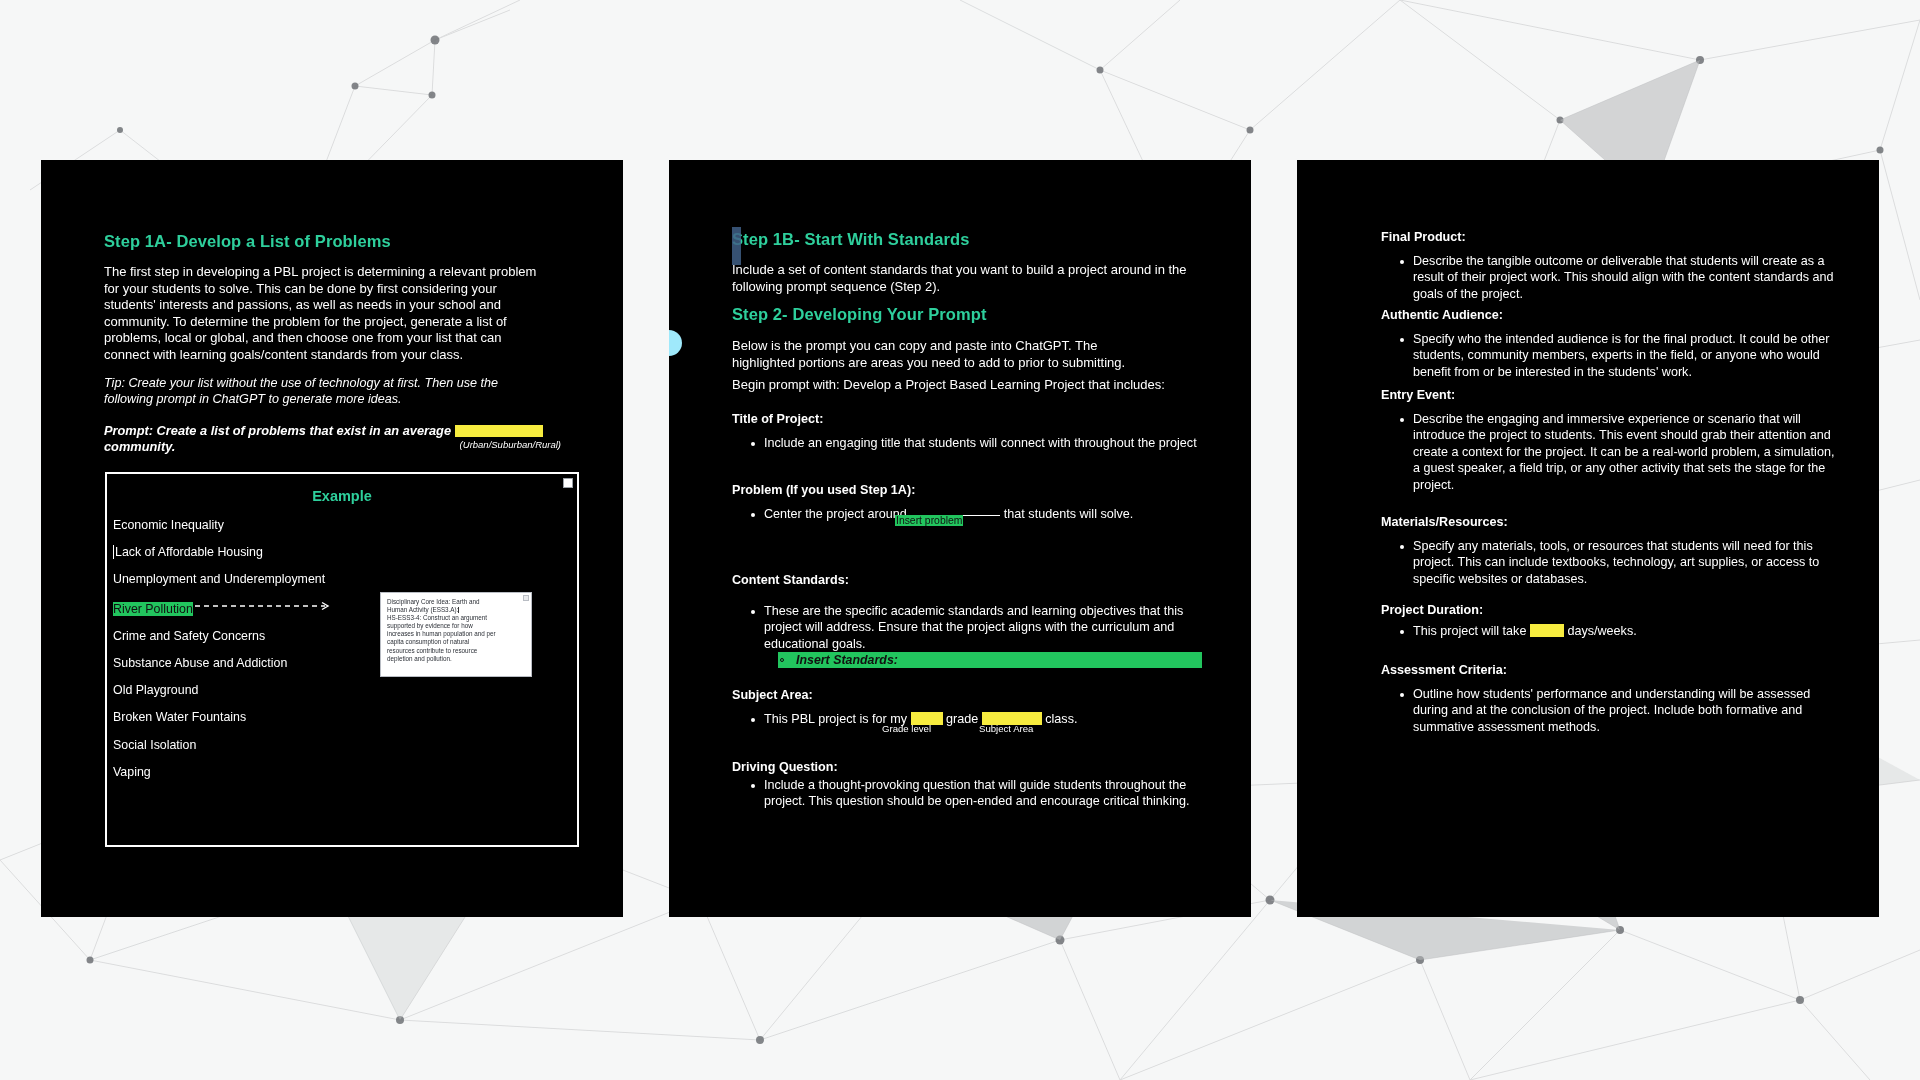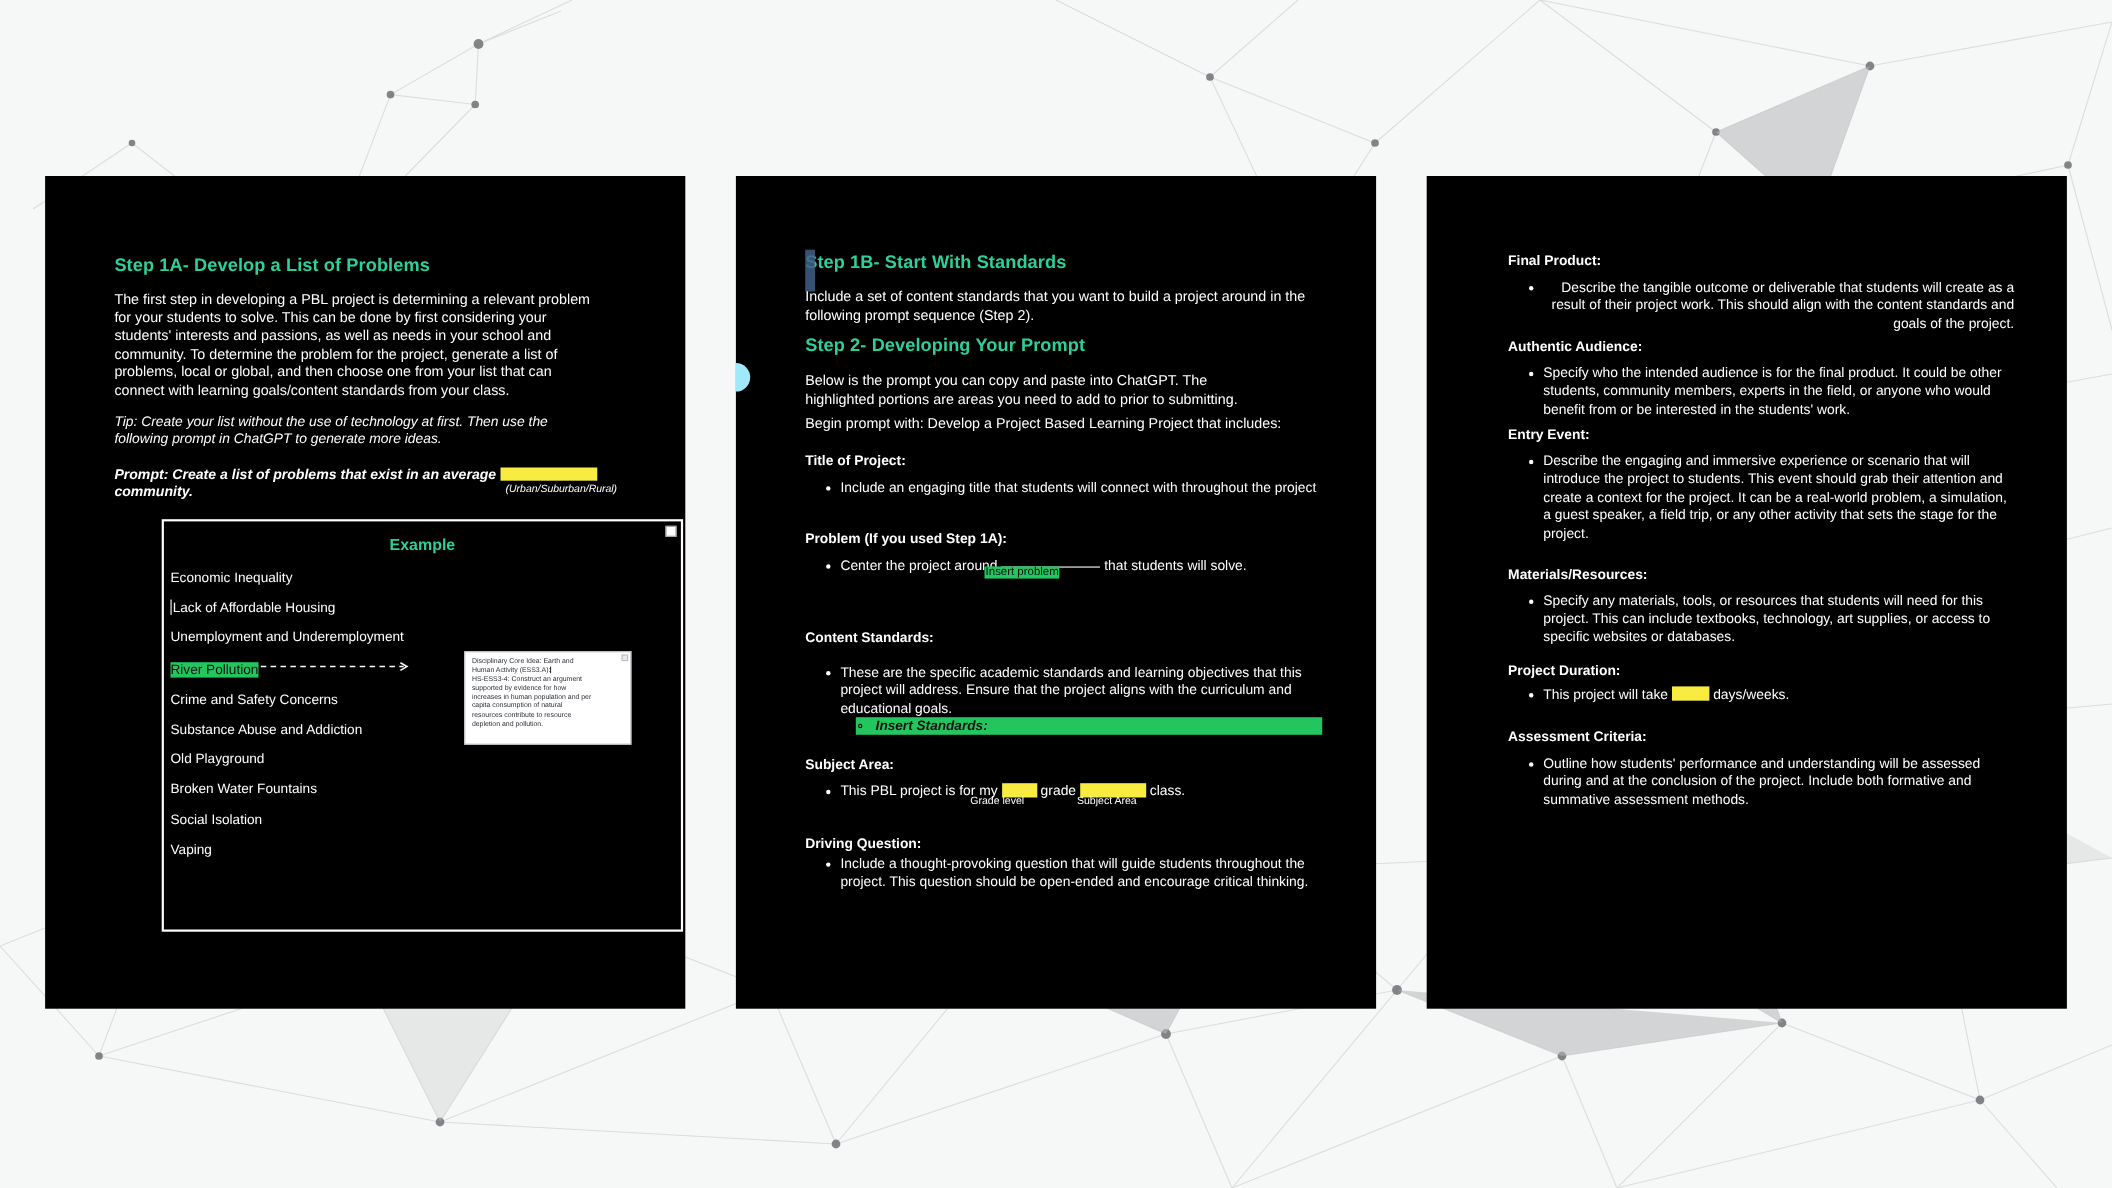--- a/index.html
+++ b/index.html
@@ -23,21 +23,21 @@
     overflow:hidden;
     flex:0 0 auto;
     box-sizing:border-box;
   }
   .slide-inner{
     position:absolute;left:63px;right:58px;top:0;bottom:0;
     color:#fff;
   }
   .s1 .slide-inner{left:63px;right:58px;}
   .s2 .slide-inner{left:63px;right:50px;}
-  .s3 .slide-inner{left:74px;right:50px;}
+  .s3 .slide-inner{left:84px;right:50px;}
 
   h2.sec{
     color:#2ecf9c;
     font-size:16.5px;
     font-weight:bold;
     letter-spacing:.1px;
     margin:0;
   }
   p.body{
     font-size:13px;line-height:16.6px;margin:0;color:#fff;font-weight:400;
@@ -233,21 +233,21 @@
 
       <p class="body" style="position:absolute;top:104px;left:0;width:440px;">The first step in developing a PBL project is determining a relevant problem for your students to solve. This can be done by first considering your students' interests and passions, as well as needs in your school and community. To determine the problem for the project, generate a list of problems, local or global, and then choose one from your list that can connect with learning goals/content standards from your class.</p>
 
       <p class="tip" style="position:absolute;top:215px;left:0;width:420px;">Tip: Create your list without the use of technology at first. Then use the following prompt in ChatGPT to generate more ideas.</p>
 
       <div style="position:absolute;top:263px;left:0;width:455px;">
         <p class="prompt"><span>Prompt: Create a list of problems that exist in an average </span><span class="blank" style="width:88px;height:12px;"></span><br><span>community.</span></p>
         <span class="caption" style="position:absolute;right:-2px;top:16px;">(Urban/Suburban/Rural)</span>
       </div>
 
-      <div class="example-box" style="left:1px;top:312px;width:474px;height:375px;margin-left:42px;">
+      <div class="example-box" style="left:1px;top:312px;width:474px;height:375px;">
         <div class="ex-resize"></div>
         <p class="example-title">Example</p>
         <ul class="ex-list">
           <li><span>Economic Inequality</span></li>
           <li><span class="caret"></span><span>Lack of Affordable Housing</span></li>
           <li><span>Unemployment and Underemployment</span></li>
           <li><span class="hl-txt">River Pollution</span><span class="dash-arrow"><svg width="140" height="10" viewBox="0 0 140 10" xmlns="http://www.w3.org/2000/svg">
                   <line x1="0" y1="5" x2="130" y2="5" stroke="#ffffff" stroke-width="1.4" stroke-dasharray="5,4"></line>
                   <polyline points="127,1.5 133,5 127,8.5" fill="none" stroke="#ffffff" stroke-width="1.4"></polyline>
                 </svg></span></li>
@@ -336,21 +336,21 @@
       </div>
 
     </div>
   </section>
 
   <section class="slide s3">
     <div class="slide-inner">
 
       <div style="position:absolute;top:70px;left:0;width:460px;">
         <p class="lbl">Final Product:</p>
-        <ul class="b" style="margin-top:9px;text-align:right;">
+        <ul class="b" style="margin-top:9px;">
           <li><span>Describe the tangible outcome or deliverable that students will create as a result of their project work. This should align with the content standards and goals of the project.</span></li>
         </ul>
       </div>
 
       <div style="position:absolute;top:148px;left:0;width:460px;">
         <p class="lbl">Authentic Audience:</p>
         <ul class="b" style="margin-top:9px;">
           <li><span>Specify who the intended audience is for the final product. It could be other students, community members, experts in the field, or anyone who would benefit from or be interested in the students' work.</span></li>
         </ul>
       </div>

